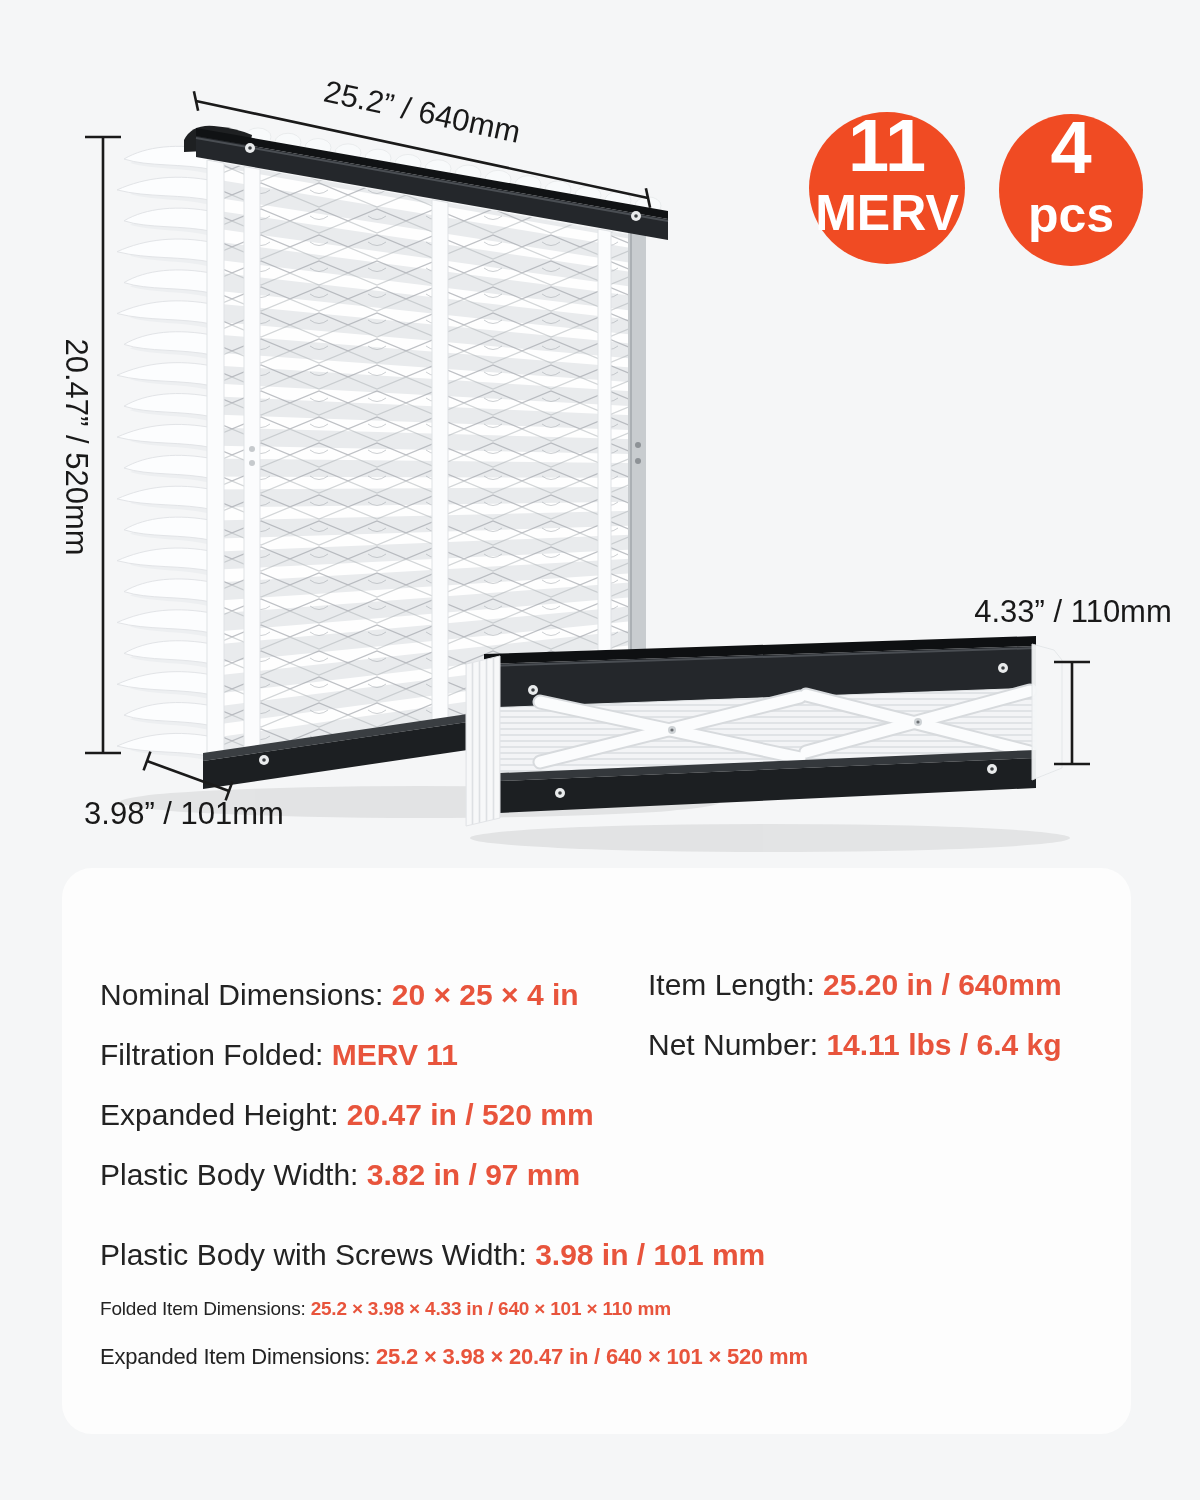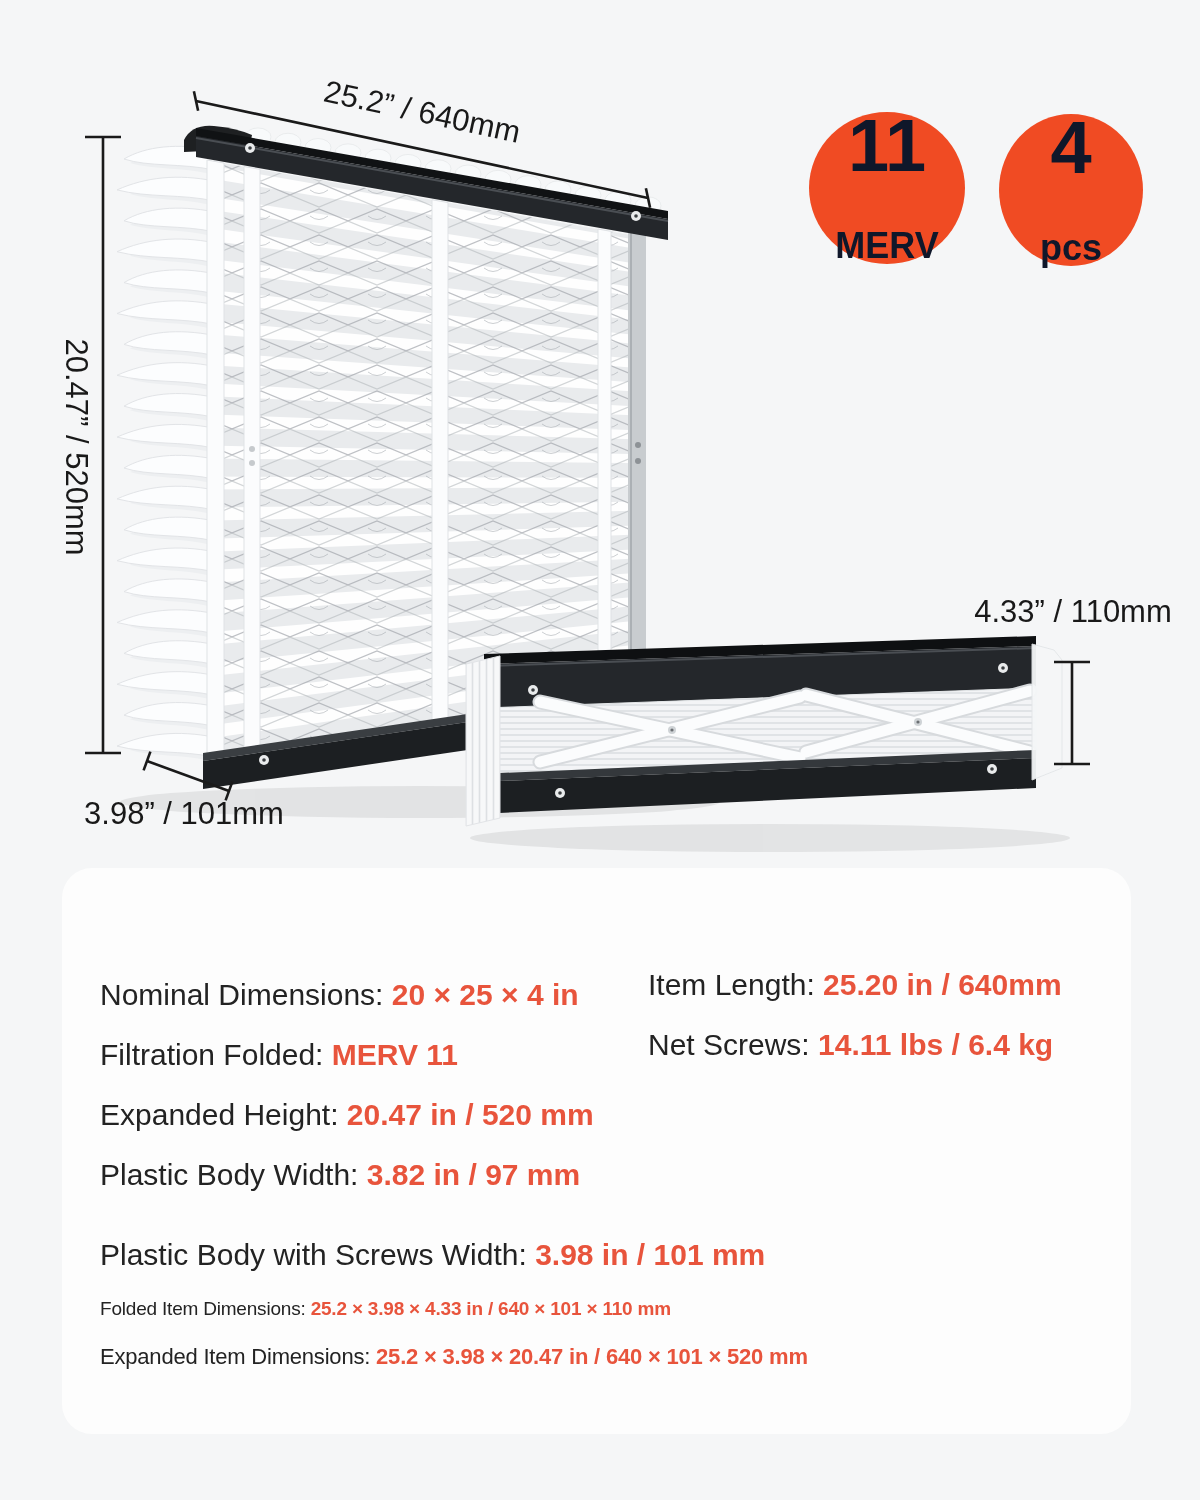--- a/index.html
+++ b/index.html
@@ -7,28 +7,28 @@
     position:relative;width:1200px;height:1500px;overflow:hidden;
     background:#F5F6F7;
     font-family:"Liberation Sans", sans-serif;
     color:#1A1A1A;
   }
   
   .figure{position:absolute;left:0;top:0;width:1200px;height:870px;}
   
   .badge{
     position:absolute;border-radius:50%;
-    background:#F04B23;color:#0f172a;
-    display:flex;flex-direction:column;align-items:center;justify-content:space-between;
+    background:#F04B23;color:#ffffff;
+    display:flex;flex-direction:column;align-items:center;justify-content:flex-start;
     text-align:center;
   }
   .badge-1{left:809px;top:112px;width:156px;height:152px;}
   .badge-2{left:999px;top:114px;width:144px;height:152px;}
   .badge .val{font-size:74px;font-weight:700;line-height:.92;}
-  .badge .lab{font-size:36px;font-weight:700;line-height:1;margin-top:16px;}
+  .badge .lab{font-size:50px;font-weight:700;line-height:1;margin-top:8px;}
   
   .panel{
     position:absolute;left:62px;top:868px;width:1069px;height:566px;
     background:#FDFDFD;border-radius:30px;
   }
   .spec-row{
     position:absolute;font-size:30px;line-height:38px;white-space:nowrap;color:#232323;
   }
   .spec-row .v{font-weight:700;color:#E8543C;}
   .lc{left:38px;}
@@ -270,21 +270,21 @@
   <div class="badge badge-2">
     <div class="val">4</div>
     <div class="lab">pcs</div>
   </div>
 
   <div class="panel">
     <div class="spec-row rc r-r1">
       <span>Item Length: </span><span class="v">25.20 in / 640mm</span>
     </div>
     <div class="spec-row rc r-r2">
-      <span>Net Screws: </span><span class="v">14.11 lbs / 6.4 kg</span>
+      <span>Net Number: </span><span class="v">14.11 lbs / 6.4 kg</span>
     </div>
 
     <div class="spec-row lc r-l0">
       <span>Nominal Dimensions: </span><span class="v">20 × 25 × 4 in</span>
     </div>
     <div class="spec-row lc r-l1">
       <span>Filtration Folded: </span><span class="v">MERV 11</span>
     </div>
     <div class="spec-row lc r-l2">
       <span>Expanded Height: </span><span class="v">20.47 in / 520 mm</span>

